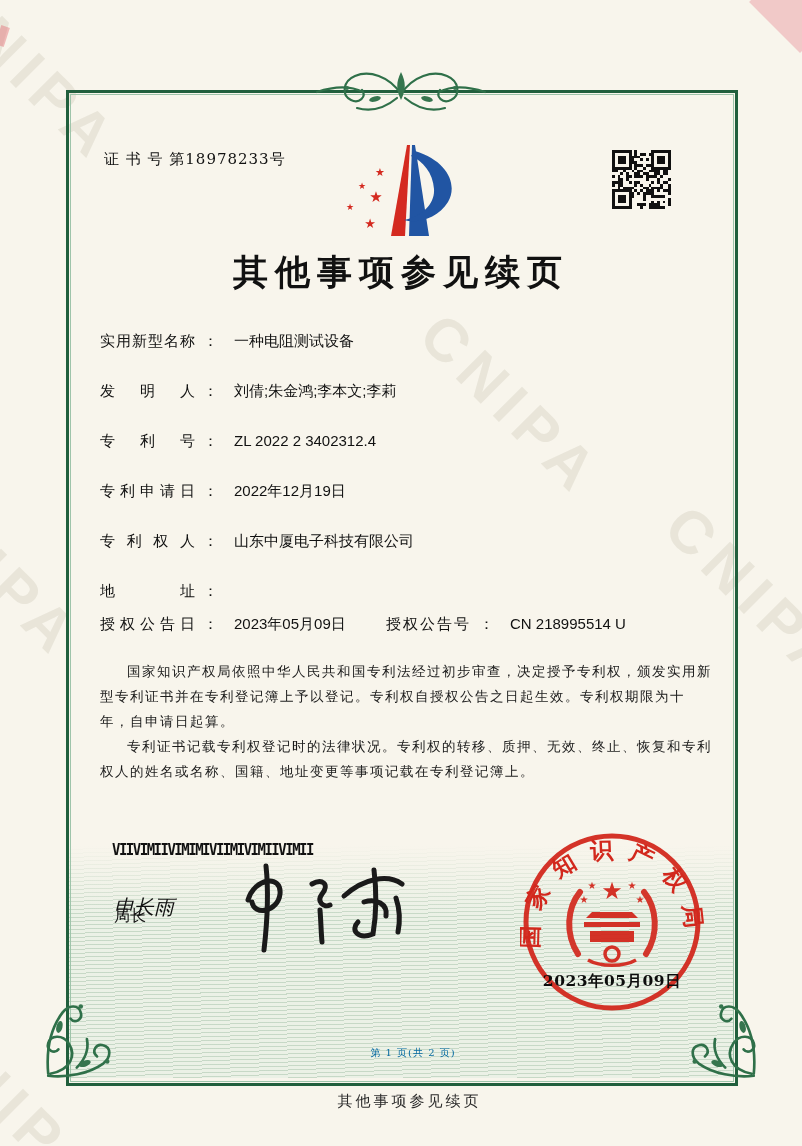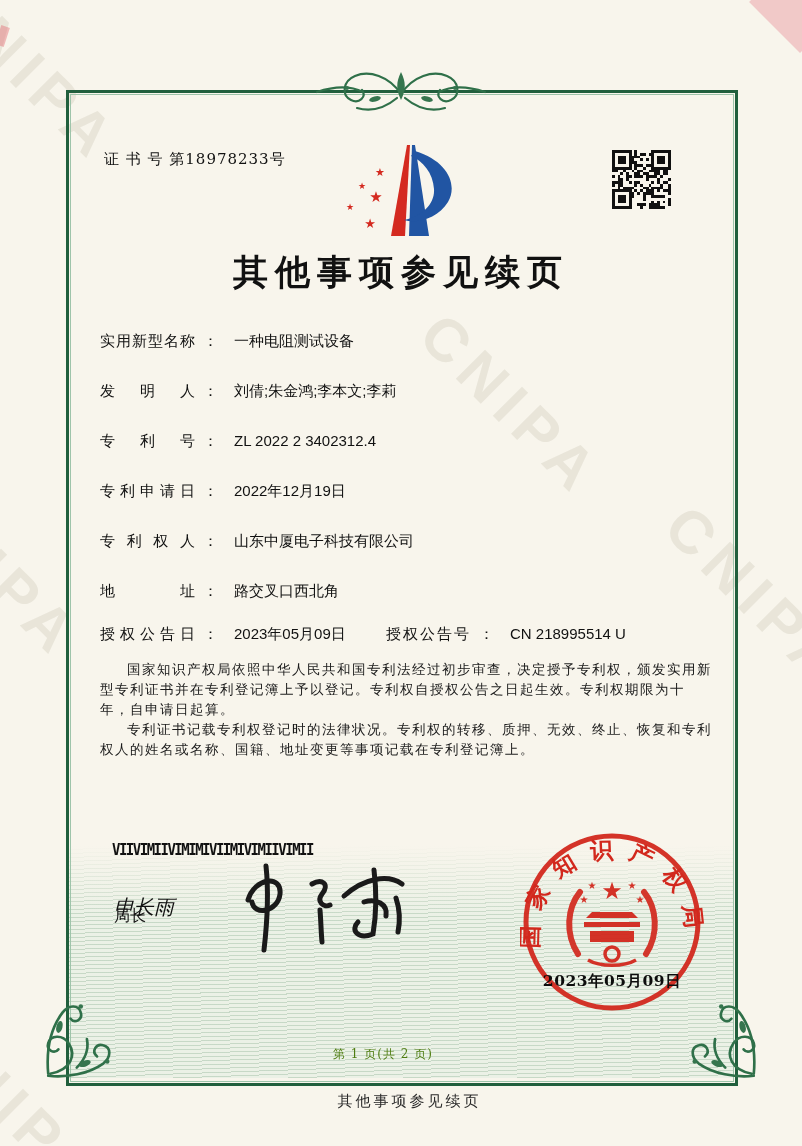--- a/index.html
+++ b/index.html
@@ -35,46 +35,46 @@
   .qr{position:absolute;left:612px;top:150px;width:59px;height:59px;z-index:4;}
   .title{position:absolute;left:0;right:0;top:249px;text-align:center;z-index:4;
       font-family:"DejaVu Serif",serif;font-size:35px;font-weight:bold;letter-spacing:7px;}
 
   
   .fields{position:absolute;left:100px;top:329px;width:636px;z-index:4;font-size:15px;}
   .row{display:flex;line-height:23px;margin-bottom:27px;}
   .lab{width:95px;flex:none;text-align:justify;text-align-last:justify;}
   .colon{flex:none;margin:0 16px 0 8px;}
   .val2line div{line-height:23px;}
-  .row-addr{margin-bottom:20px;}
+  .row-addr{margin-bottom:10px;}
   .val-fixed{width:152px;flex:none;}
   .lab2{flex:none;letter-spacing:2px;}
 
   
   .paras{position:absolute;left:100px;top:659px;width:614px;z-index:4;
-      font-family:"DejaVu Serif",serif;font-size:13.5px;line-height:20px;
+      font-family:"DejaVu Serif",serif;font-size:13.5px;line-height:25px;
       letter-spacing:1.5px;color:#1b1b1b;}
   .paras p{margin:0;text-indent:2em;}
 
   
   .barcode{position:absolute;left:112px;top:840px;z-index:4;
       font-family:"DejaVu Sans Mono",monospace;font-size:14px;font-weight:bold;
       letter-spacing:-1.5px;transform:scaleY(1.15);transform-origin:left top;}
   .signer-role{position:absolute;left:114px;top:906px;font-size:16px;z-index:4;text-align:right;}
   .signer-name{position:absolute;left:114px;top:894px;font-size:20px;z-index:4;font-style:italic;}
   .signature{position:absolute;left:226px;top:858px;width:200px;height:100px;z-index:4;}
 
   .seal{position:absolute;left:520px;top:830px;width:184px;height:184px;z-index:5;}
   .seal-date{position:absolute;left:518px;top:971px;width:188px;text-align:center;z-index:6;
       font-family:"DejaVu Serif",serif;font-size:15.5px;font-weight:bold;color:#0d0d0d;
       letter-spacing:0.5px;}
 
   
-  .page-info{position:absolute;left:50px;width:666px;top:1046px;text-align:center;z-index:4;
-      font-family:"DejaVu Serif",serif;font-size:12px;color:#4d7c0f;letter-spacing:1px;}
+  .page-info{position:absolute;left:80px;width:666px;top:1046px;text-align:center;z-index:4;
+      font-family:"DejaVu Serif",serif;font-size:10px;color:#0369a1;letter-spacing:1px;}
   .continuation{position:absolute;left:17px;right:0;top:1092px;text-align:center;z-index:4;
       font-family:"DejaVu Serif",serif;font-size:15px;color:#2a2a2a;letter-spacing:3px;}
 
   svg text.star{font-family:"DejaVu Sans",sans-serif;}
 </style>
 </head>
 <body>
 
 <div class="page">
 
@@ -319,21 +319,20 @@
     </div>
     <div class="row">
       <span class="lab">专利权人</span>
         <span class="colon">：</span>
         <span>山东中厦电子科技有限公司</span>
     </div>
     <div class="row row-addr">
       <span class="lab">地址</span>
         <span class="colon">：</span>
       <span class="val2line">
-        <div>路交叉口西北角</div>
       </span>
     </div>
     <div class="row">
       <span class="lab">授权公告日</span>
         <span class="colon">：</span>
         <span class="val-fixed">2023年05月09日</span>
         <span class="lab2">授权公告号</span>
         <span class="colon">：</span>
         <span>CN 218995514 U</span>
     </div>

